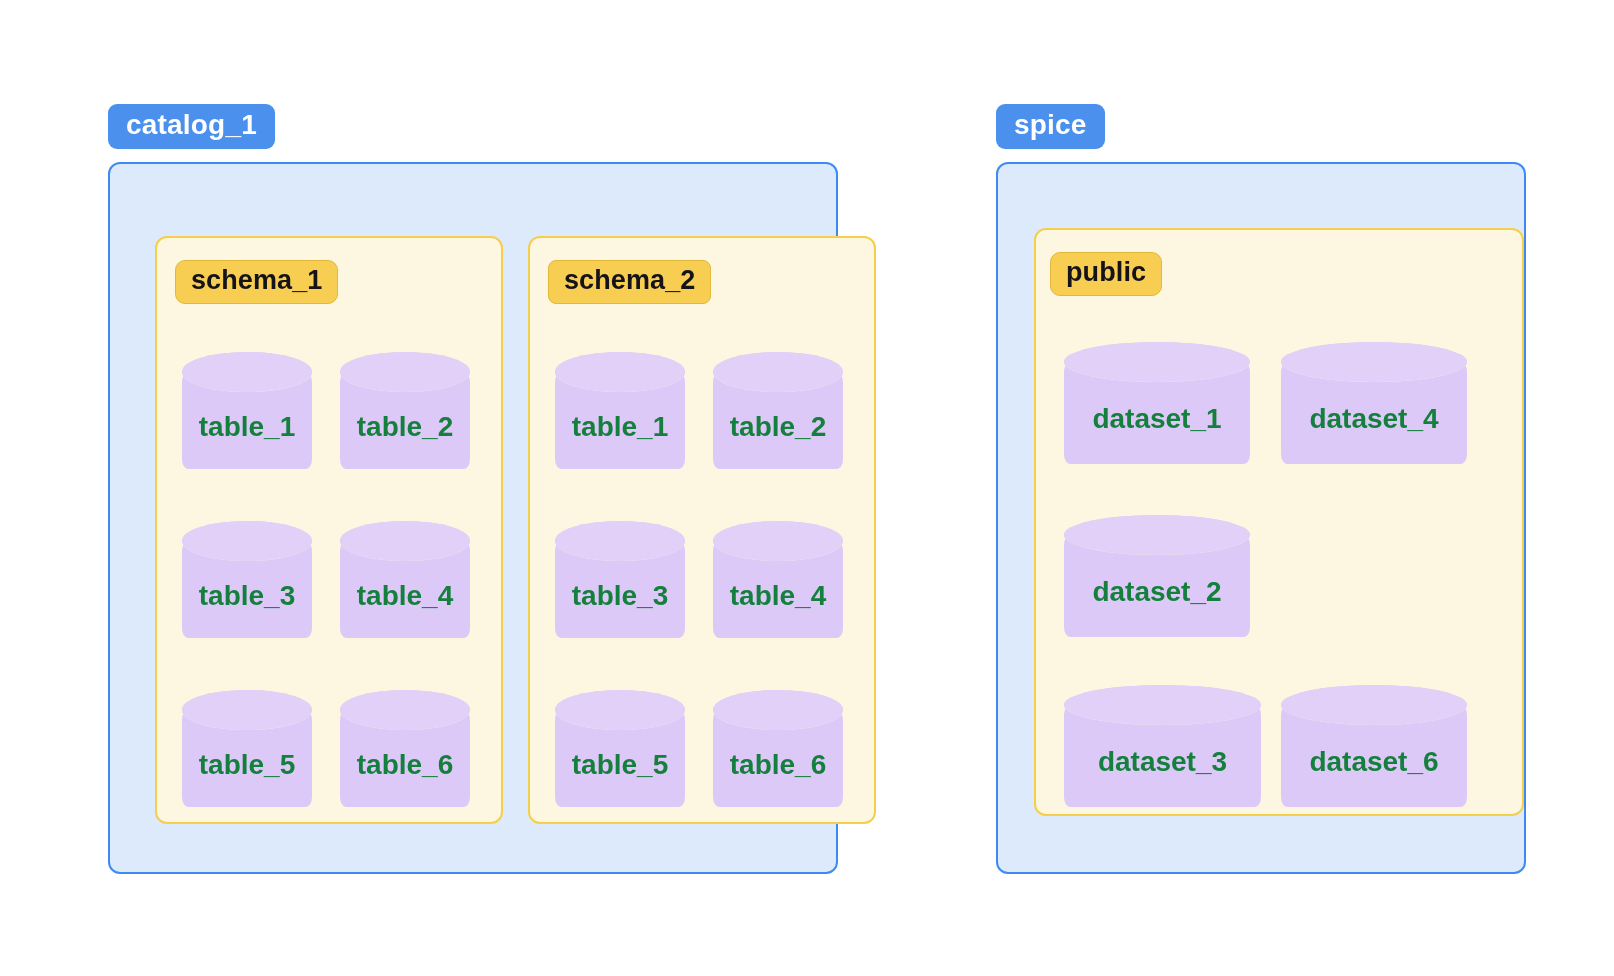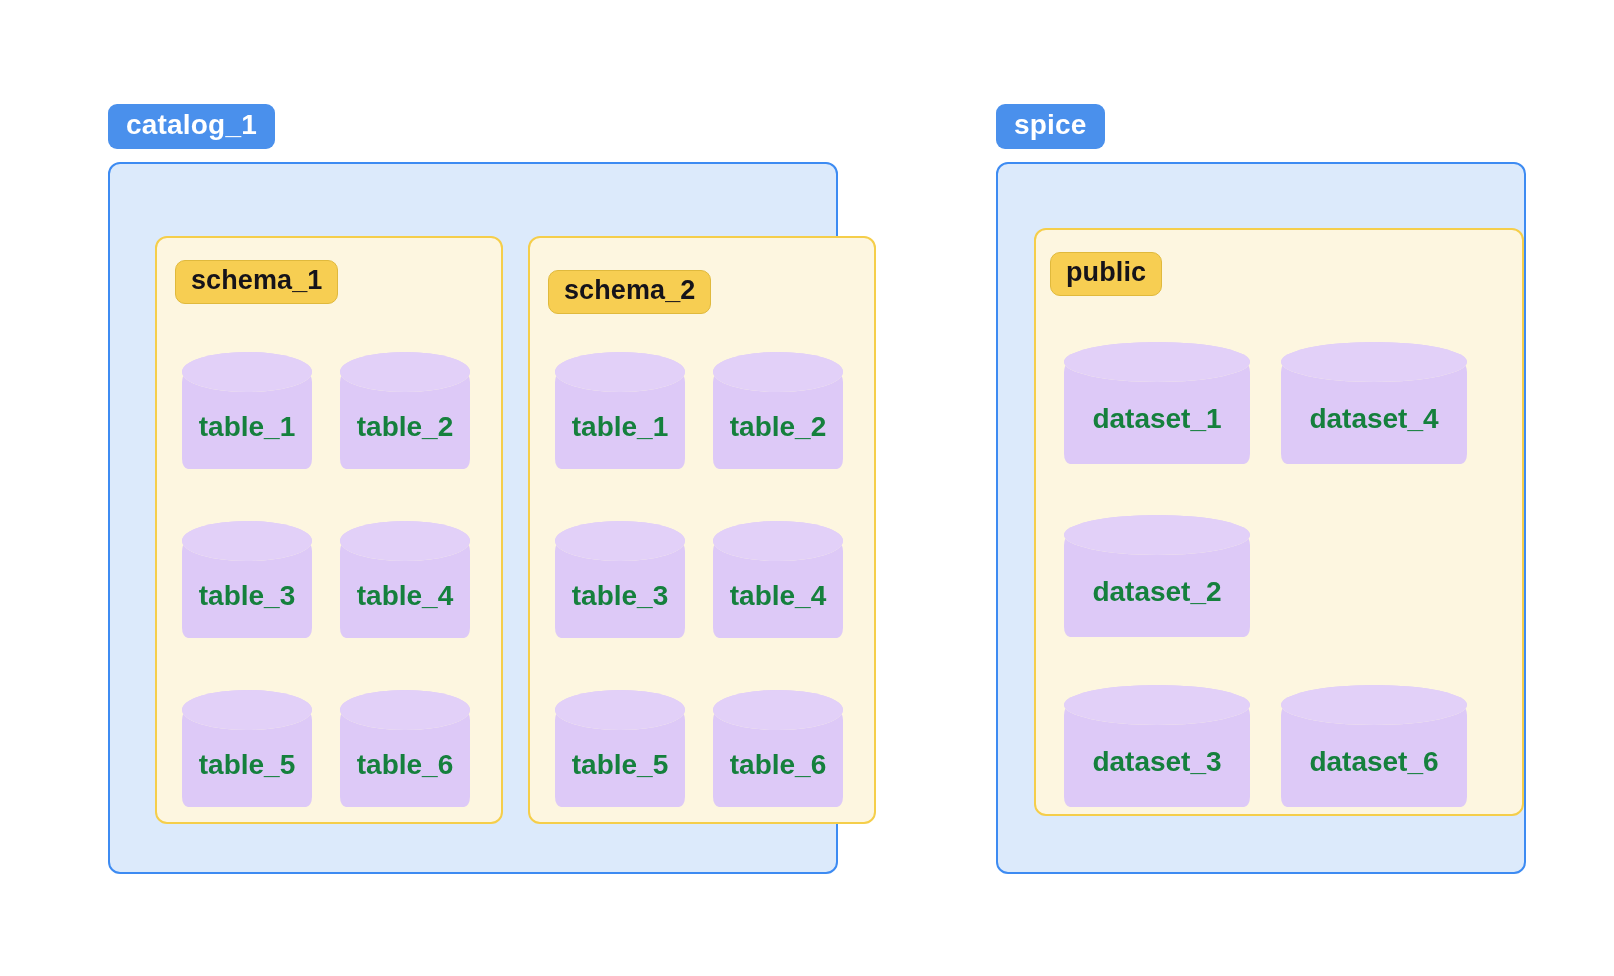--- a/index.html
+++ b/index.html
@@ -164,21 +164,21 @@
 
       <div class="cyl" style="left:183px; top:452px; width:130px; height:117px;">
         <div class="cyl-body"></div>
         <div class="cyl-top"></div>
         <div class="cyl-cap"></div>
         <div class="cyl-label">table_6</div>
       </div>
     </div>
 
     <div class="schema-panel" style="left:418px; top:72px; width:348px; height:588px;">
-      <div class="schema-badge" style="left:18px; top:32px;">schema_2</div>
+      <div class="schema-badge" style="left:18px; top:22px;border-radius:8px;">schema_2</div>
 
       <div class="cyl" style="left:25px; top:114px; width:130px; height:117px;">
         <div class="cyl-body"></div>
         <div class="cyl-top"></div>
         <div class="cyl-cap"></div>
         <div class="cyl-label">table_1</div>
       </div>
 
       <div class="cyl" style="left:183px; top:114px; width:130px; height:117px;">
         <div class="cyl-body"></div>
@@ -243,21 +243,21 @@
       </div>
 
       <div class="cyl" style="left:28px; top:285px; width:186px; height:122px;">
         <div class="cyl-body"></div>
         <div class="cyl-top"></div>
         <div class="cyl-cap"></div>
         <div class="cyl-label">dataset_2</div>
       </div>
 
 
-      <div class="cyl" style="left:28px; top:455px; width:186px; height:122px;">
+      <div class="cyl" style="left:28px; top:455px; width:186px; height:122px;padding-left:11px;">
         <div class="cyl-body"></div>
         <div class="cyl-top"></div>
         <div class="cyl-cap"></div>
         <div class="cyl-label">dataset_3</div>
       </div>
 
       <div class="cyl" style="left:245px; top:455px; width:186px; height:122px;">
         <div class="cyl-body"></div>
         <div class="cyl-top"></div>
         <div class="cyl-cap"></div>

